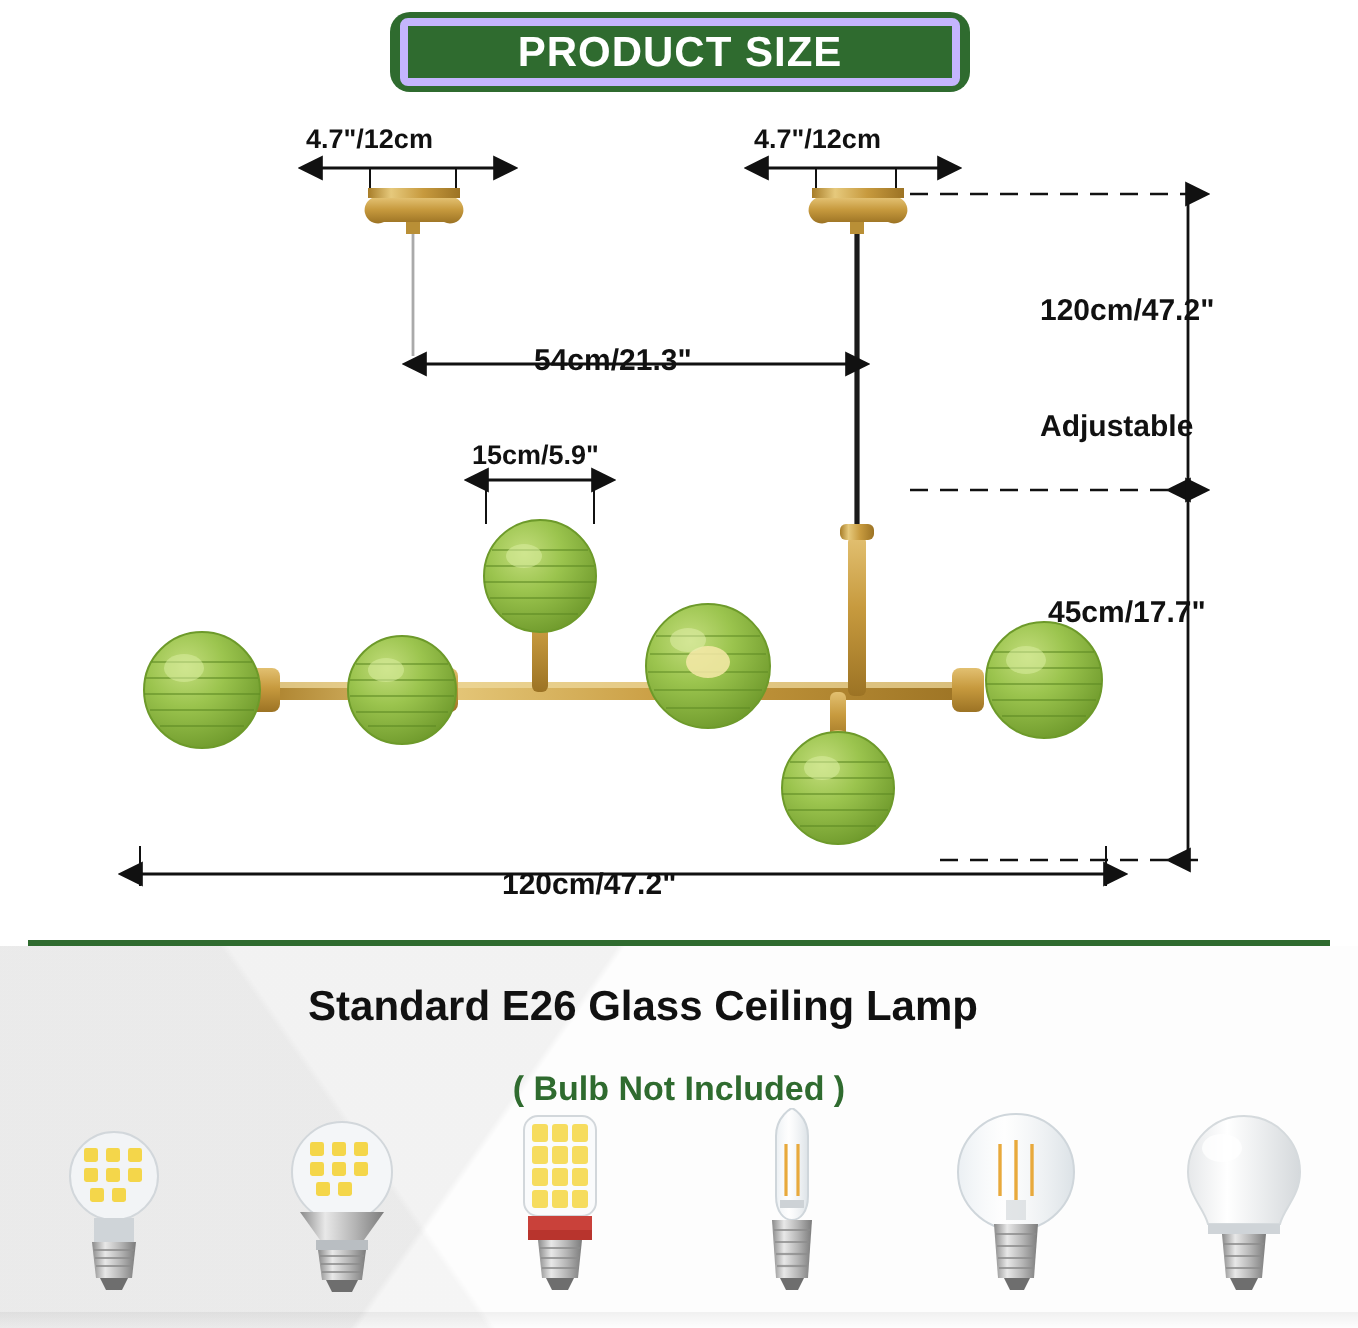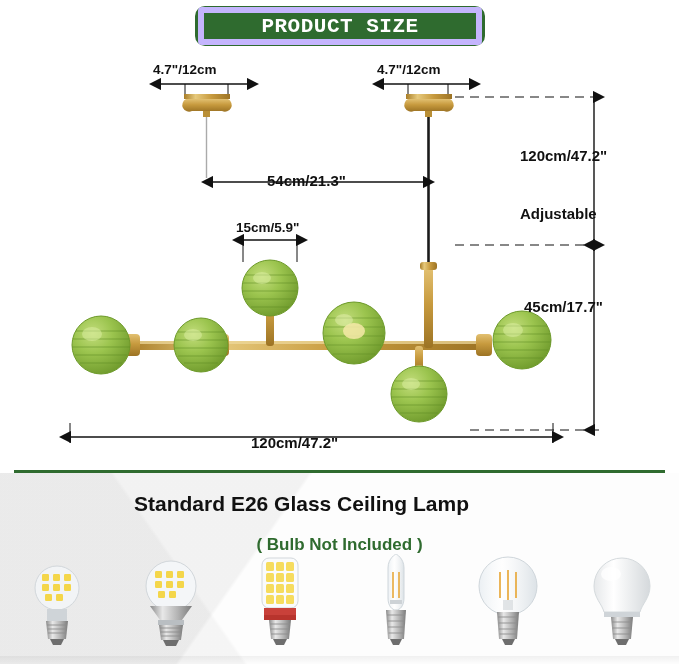--- a/index.html
+++ b/index.html
@@ -16,23 +16,23 @@
   
   .badge{
     position:absolute;left:195px;top:6px;
     width:290px;height:40px;
     background:#2f6b2f;
     border-radius:10px;
     display:flex;align-items:center;justify-content:center;
   }
   .badge-inner{
     width:272px;height:26px;
-    border:6px solid #c4b5fd;
+    border:4px solid #c4b5fd;
     border-radius:4px;
-    display:flex;align-items:center;justify-content:center;font-family:Liberation Mono, monospace;
+    display:flex;align-items:center;justify-content:center;
   }
   .badge-text{
     color:#ffffff;
     font-size:21px;
     font-weight:bold;
     letter-spacing:.5px;
     line-height:1;
   }
 
   
@@ -56,21 +56,21 @@
   }
   .bottom-bg{
     position:absolute;left:0;top:3px;width:679px;height:191px;
     background:
       linear-gradient(125deg, rgba(0,0,0,0.045) 0 38%, rgba(0,0,0,0.0) 38.5% 100%),
       linear-gradient(55deg, rgba(0,0,0,0.03) 0 30%, rgba(0,0,0,0) 30.5% 100%),
       #fdfdfd;
   }
   .bottom-title{
     position:absolute;left:0;top:22px;width:603px;text-align:center;
-    font-size:21px;font-weight:bold;color:#111;
+    font-size:21px;font-weight:bold;color:#111;padding-left:20px;
   }
   .bottom-sub{
     position:absolute;left:0;top:65px;width:679px;text-align:center;
     font-size:17px;font-weight:bold;color:#2f6b2f;
   }
   .bulbs{
     position:absolute;left:0;top:84px;width:679px;height:100px;
   }
   .reflect{
     position:absolute;left:0;top:186px;width:679px;height:8px;

